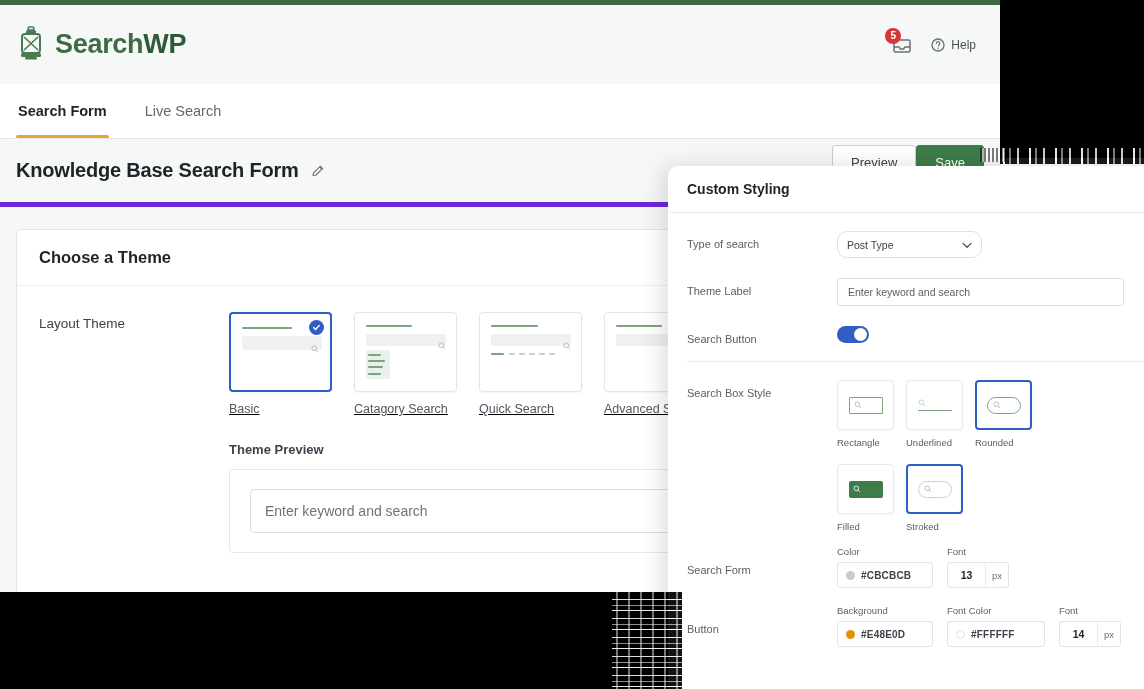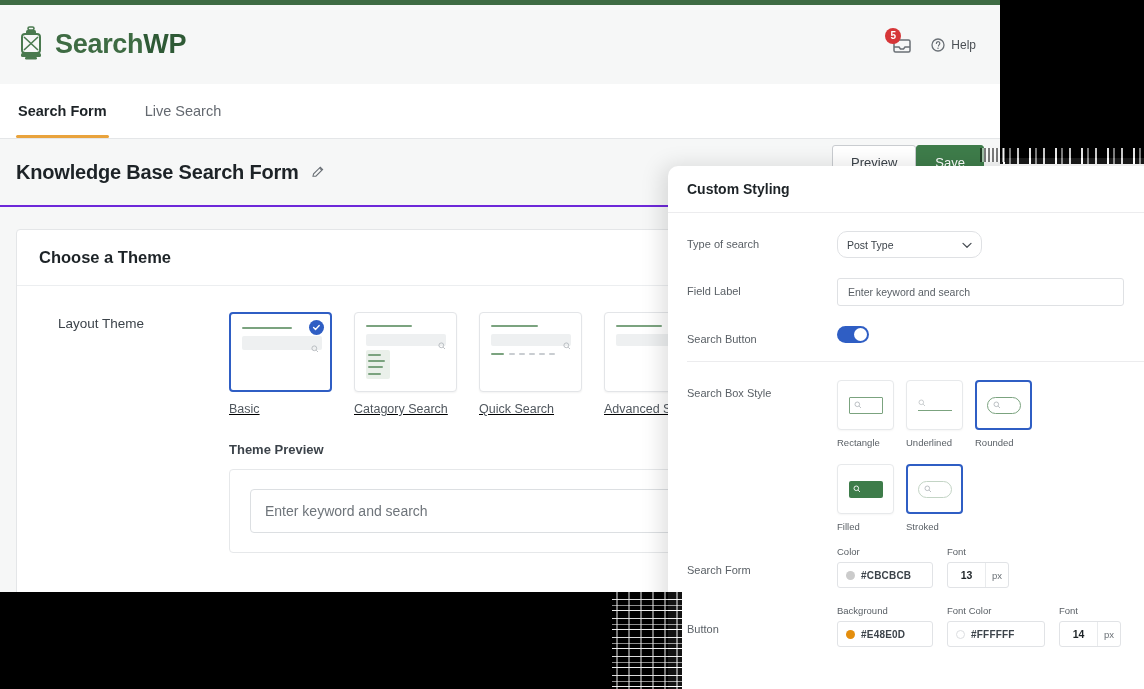--- a/index.html
+++ b/index.html
@@ -51,21 +51,21 @@
     cursor: pointer; position: relative; padding: 0 2px;
   }
   .tab.active { color: #1d2327; font-weight: 700; }
   .tab.active::after {
     content: ""; position: absolute; left: 0; right: 0; bottom: 0;
     height: 3px; background: #e9a33c; border-radius: 2px;
   }
 
   .page-head {
     height: 68px; display: flex; align-items: center; padding: 0 16px;
-    border-bottom: 2px solid #6d28d9; background: #f6f7f7; position: relative;
+    border-bottom: 5px solid #6d28d9; background: #f6f7f7; position: relative;
   }
   .page-title {
     font-size: 20px; font-weight: 700; color: #1d2327; letter-spacing: -0.2px;
   }
   .edit-pencil { margin-left: 12px; cursor: pointer; display: inline-flex; }
   .head-actions {
     position: absolute; right: 16px; top: 6px; display: flex; gap: 0; align-items: center; justify-content: flex-end;
   }
   .btn {
     height: 34px; padding: 0 18px; border-radius: 3px; font-size: 13px;
@@ -79,21 +79,21 @@
     background: #ffffff; border: 1px solid #e4e6e8; border-radius: 4px;
     width: 100%; min-height: 430px;
   }
   .card-header {
     height: 56px; display: flex; align-items: center; padding: 0 22px;
     border-bottom: 1px solid #eceef0;
   }
   .card-title { font-size: 16.5px; font-weight: 700; color: #1d2327; }
   .card-body { display: flex; padding: 26px 22px 30px 22px; }
   .field-label-col { width: 190px; flex: 0 0 190px; padding-top: 4px; }
-  .field-label { font-size: 13.5px; color: #3c434a; margin-left: 19px; }
+  .field-label { font-size: 13.5px; color: #3c434a; }
   .field-content { flex: 1; min-width: 0; }
 
   .theme-row { display: flex; gap: 22px; text-decoration: underline; }
   .theme-item { width: 103px; flex: 0 0 103px; }
   .theme-thumb {
     width: 103px; height: 80px; background: #fff; border: 1px solid #e3e5e8;
     border-radius: 4px; position: relative; cursor: pointer; overflow: hidden;
     box-shadow: 0 1px 2px rgba(0,0,0,0.05);
   }
   .theme-item.selected .theme-thumb { border: 2px solid #2f5ec4; box-shadow: none; }
@@ -426,21 +426,21 @@
             <span>
               <svg width="10" height="7" viewBox="0 0 10 7" fill="none">
                   <path d="M1 1.4 L5 5.2 L9 1.4" stroke="#4a5056" stroke-width="1.3" stroke-linecap="round" stroke-linejoin="round"></path>
                 </svg>
             </span>
           </div>
         </div>
       </div>
 
       <div class="prow">
-        <div class="prow-label">Field Label</div>
+        <div class="prow-label">Theme Label</div>
         <div class="prow-body">
           <div class="text-input">Enter keyword and search</div>
         </div>
       </div>
 
       <div class="prow" style="margin-bottom:16px;">
         <div class="prow-label">Search Button</div>
         <div class="prow-body">
           <div class="toggle">
             <span class="knob"></span>

